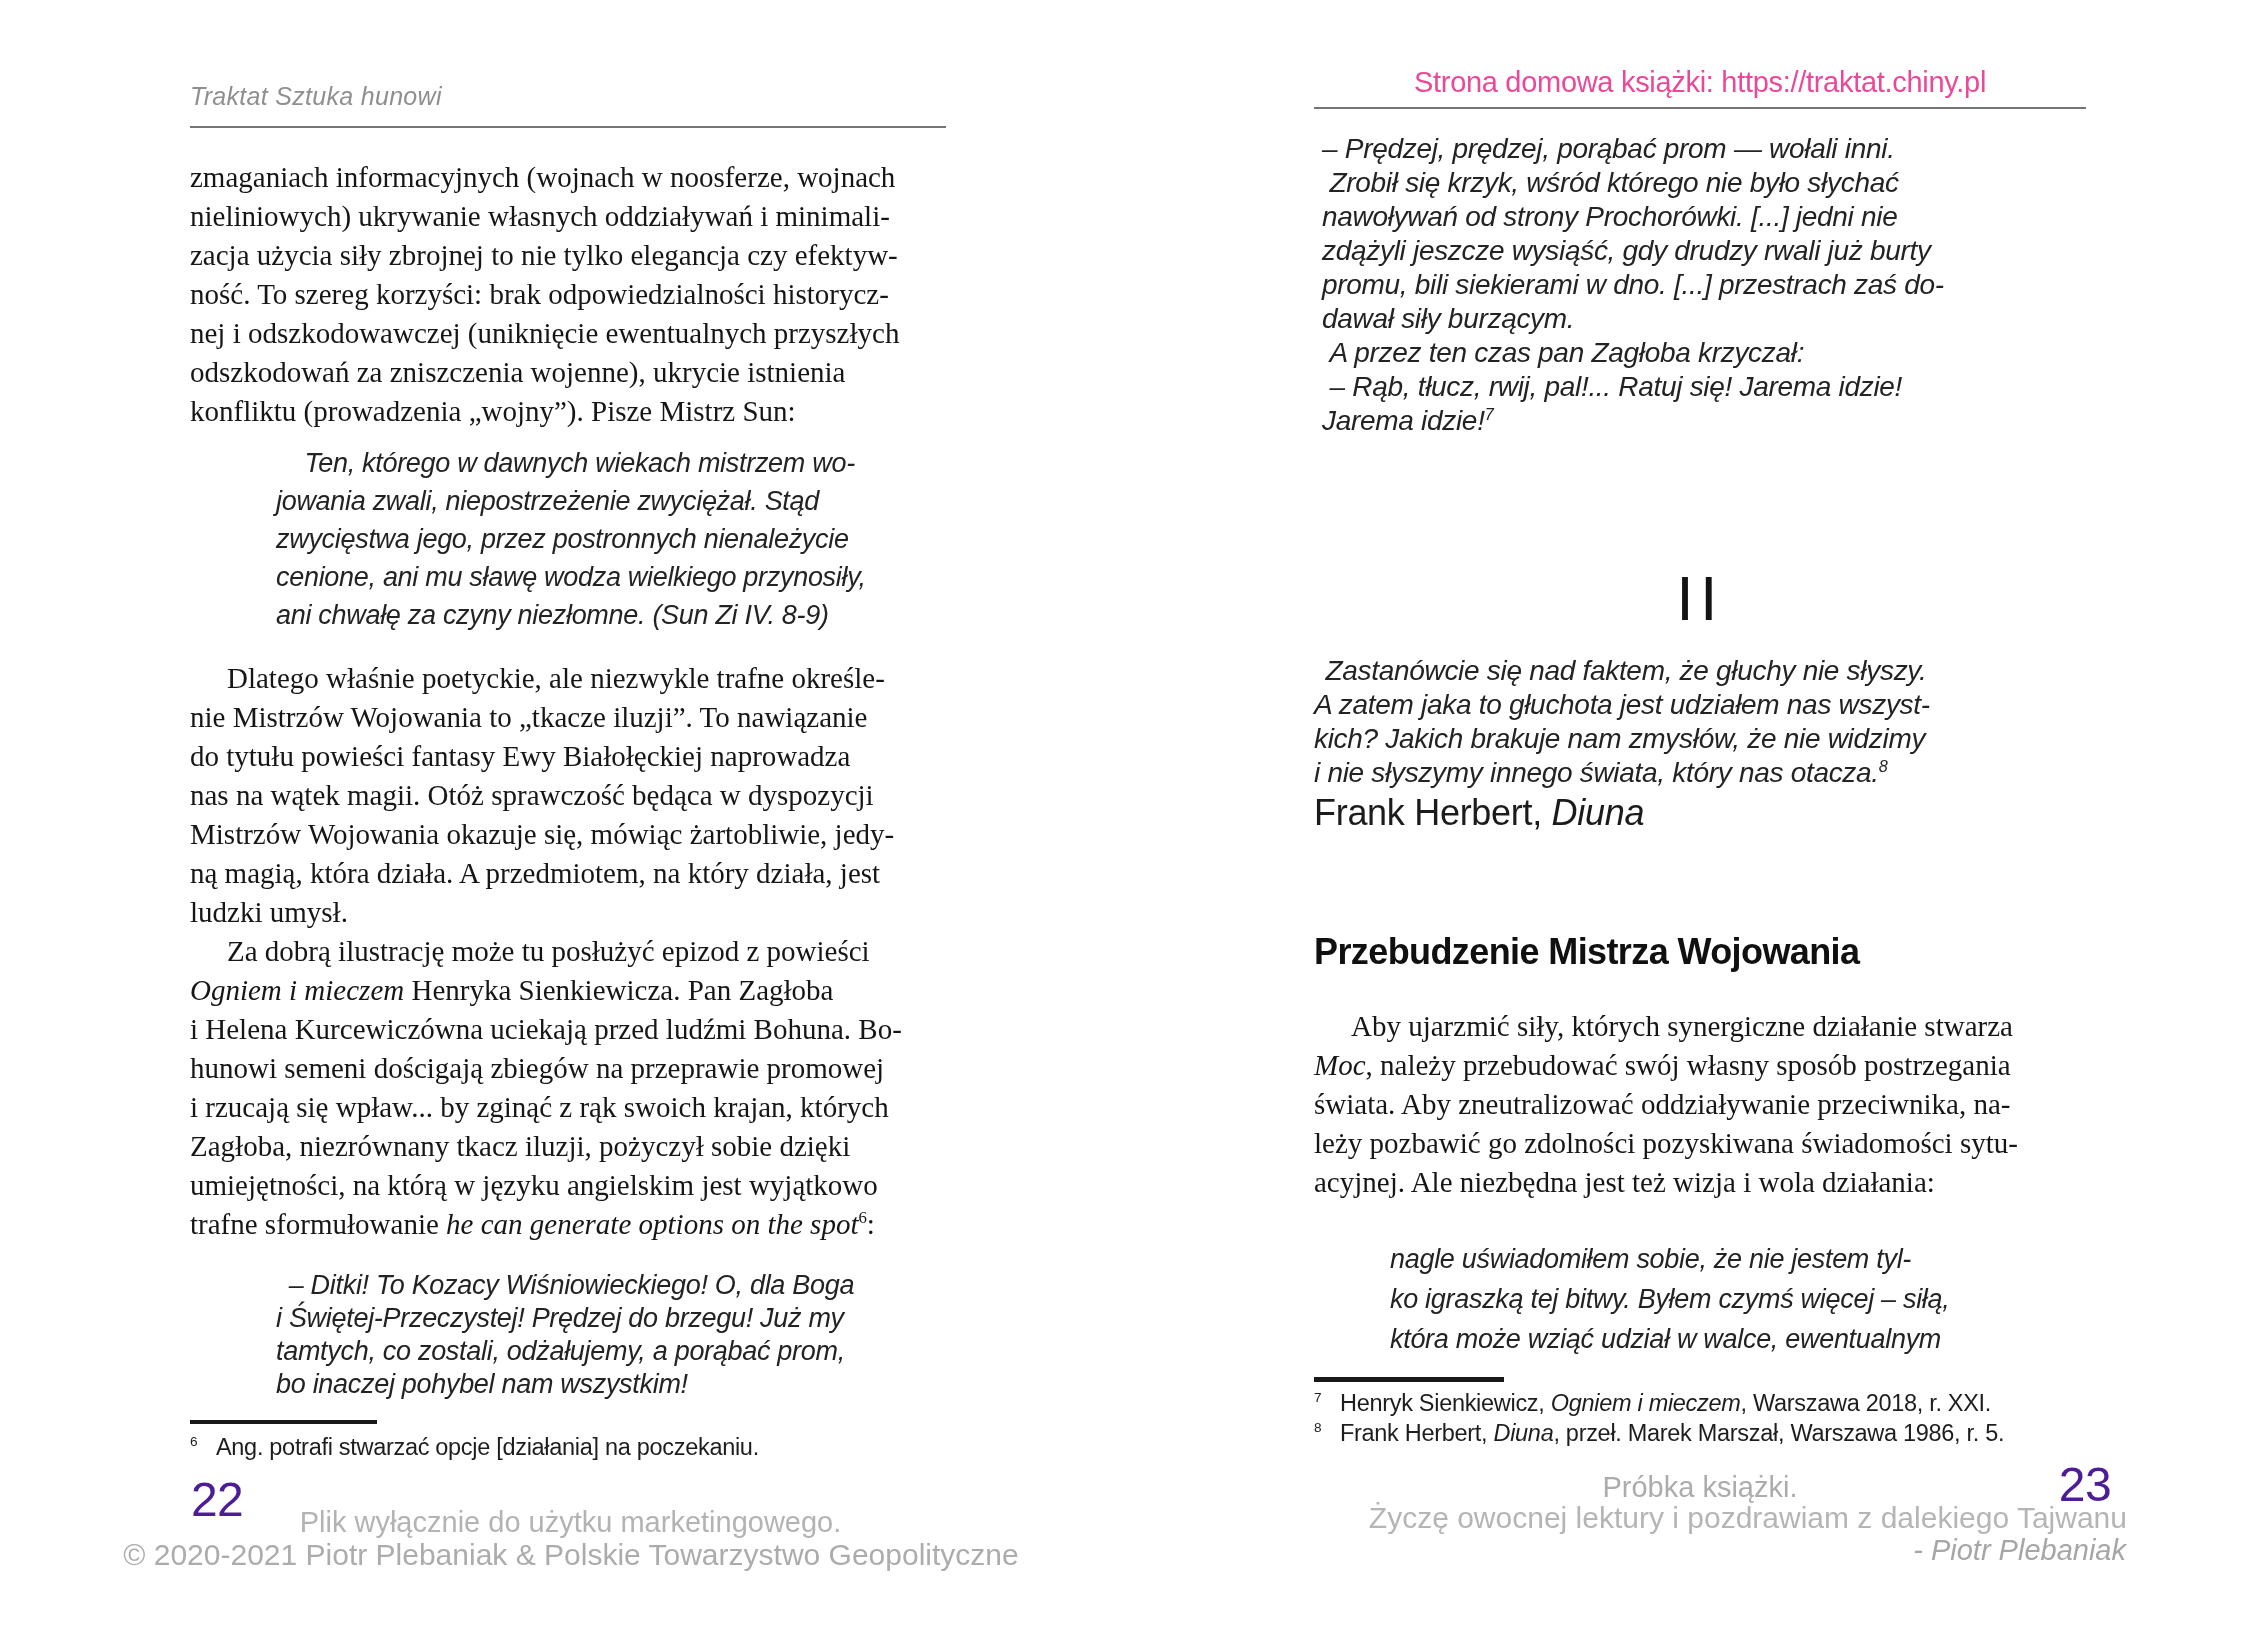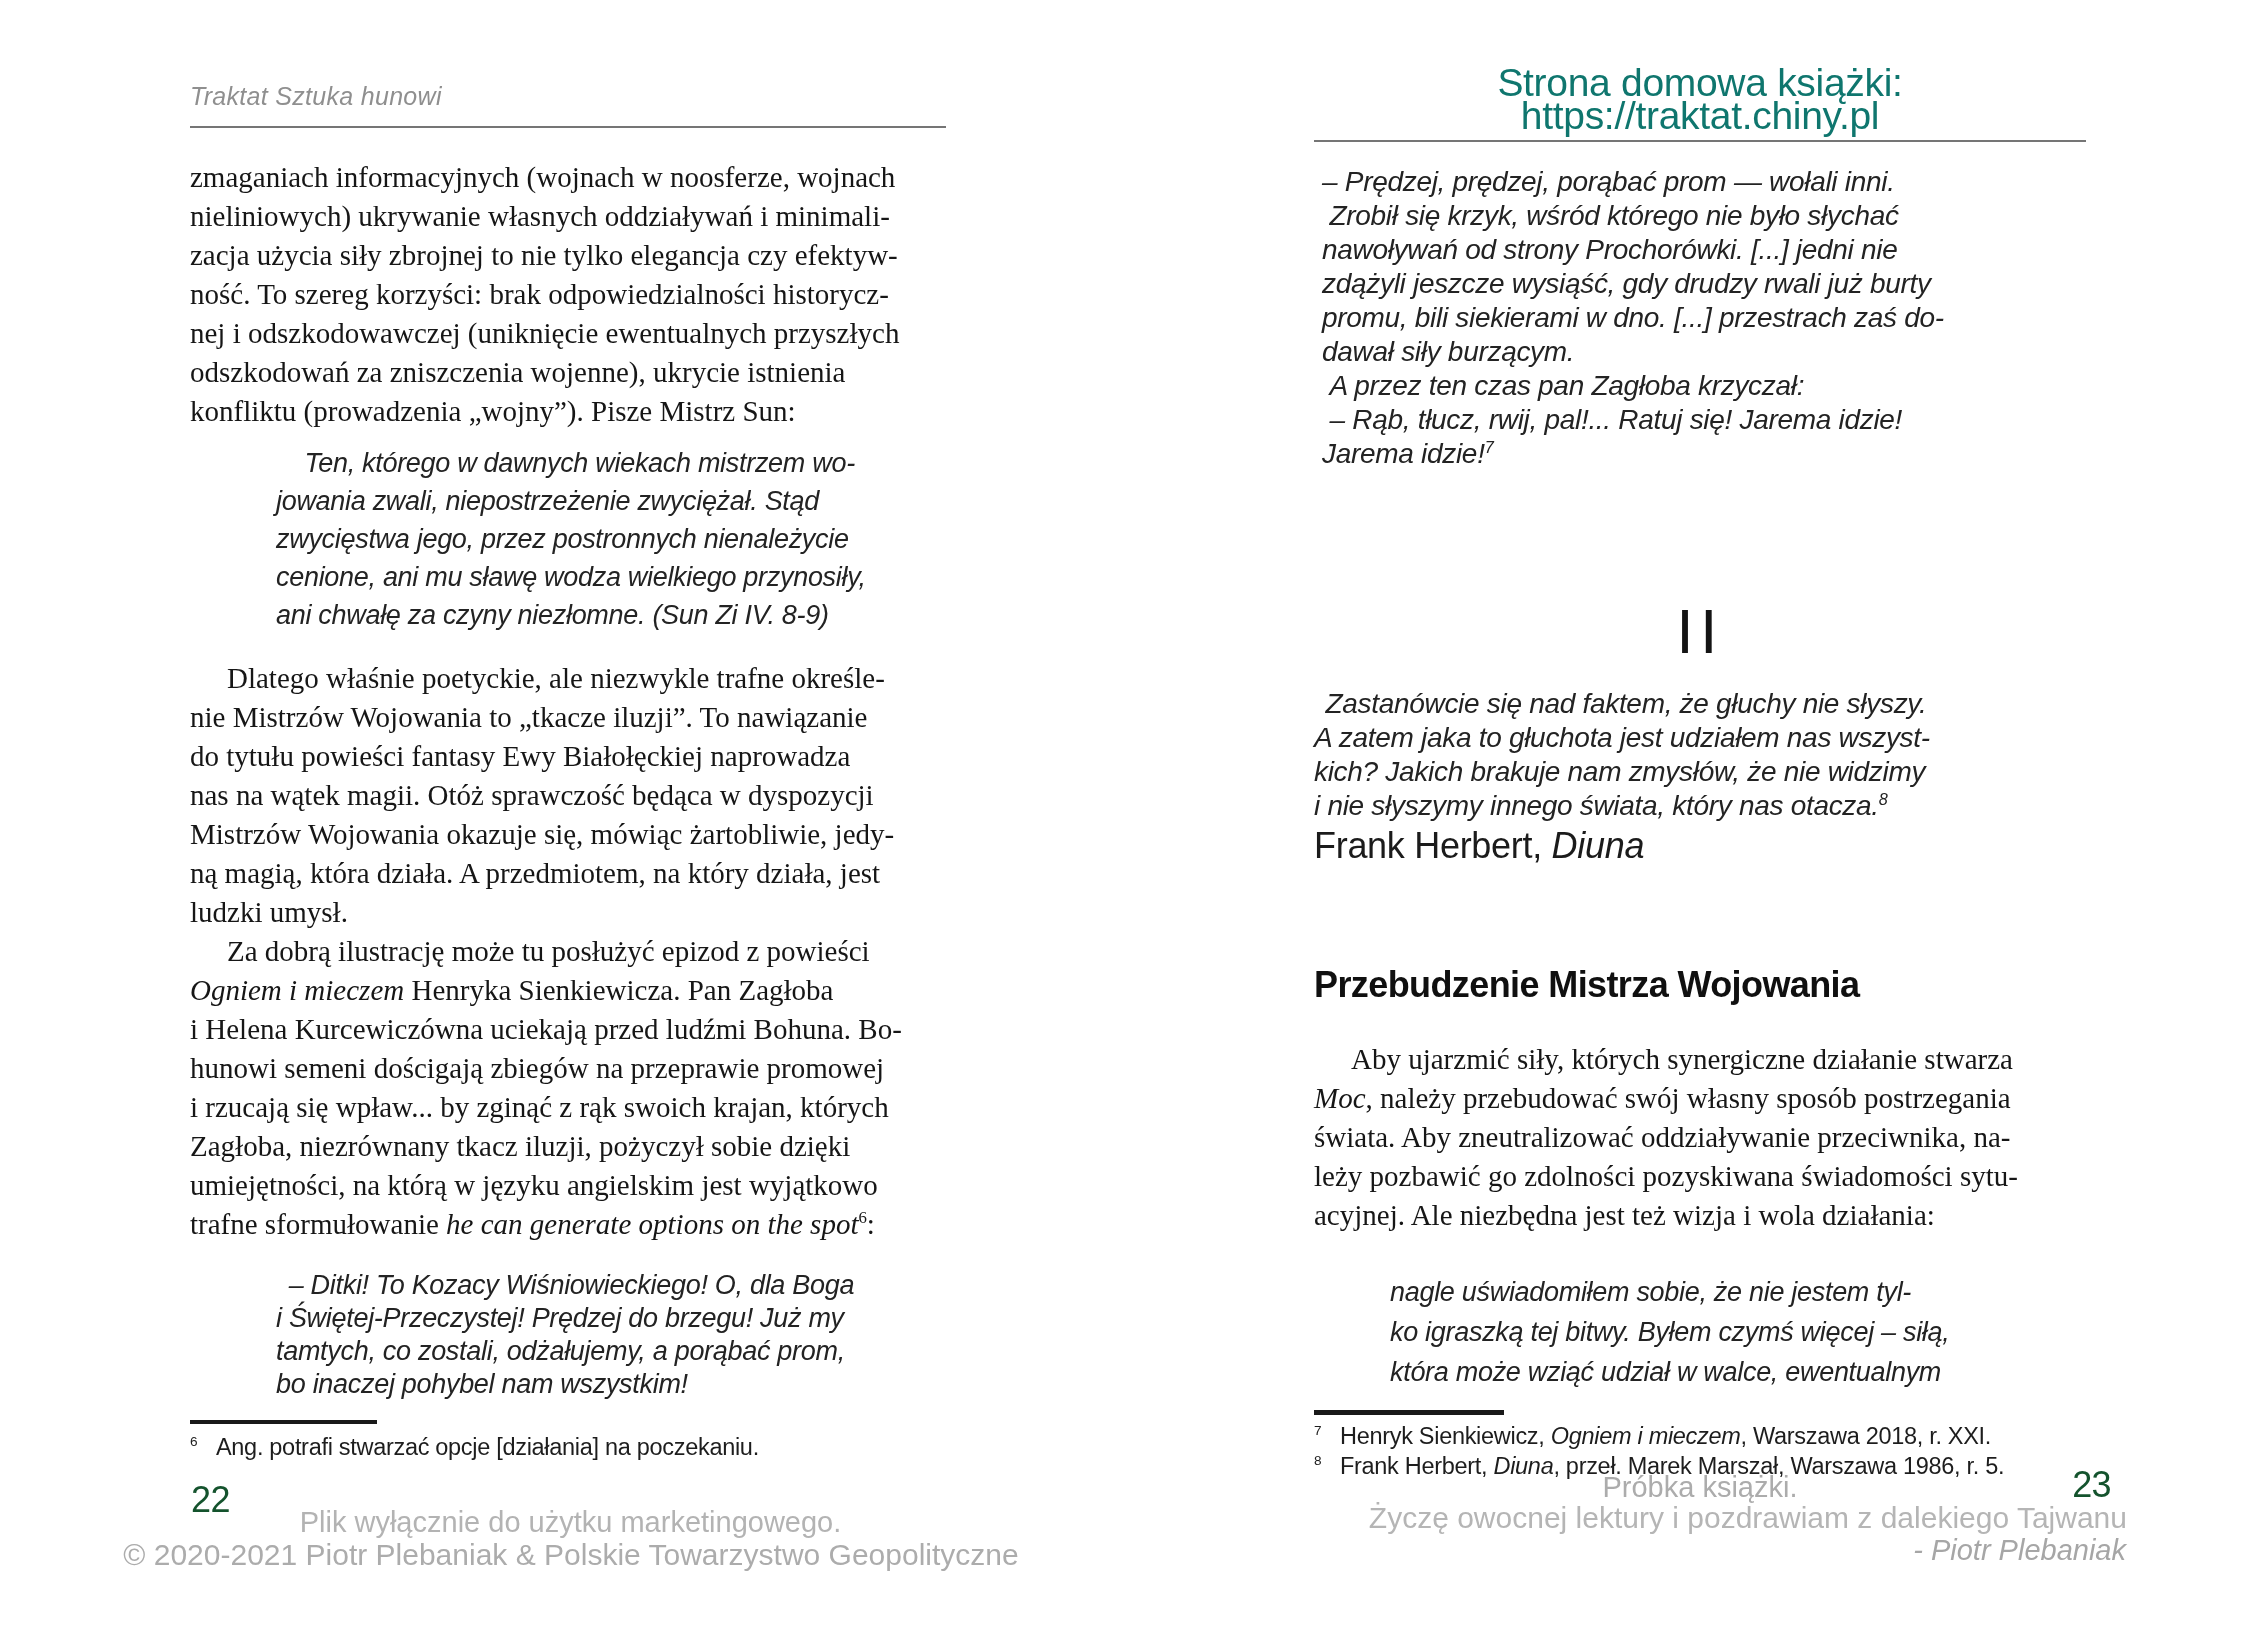--- a/index.html
+++ b/index.html
@@ -52,22 +52,22 @@
   }
   .lp-fn-rule { width: 187px; }
   .footnote {
     font-size: 23.5px; line-height: 30px;
     color: #1d1d1d;
     margin-top: 7.6px;
     letter-spacing: -0.3px;
   }
   .page-number {
     position: absolute;
-    font-size: 36px; line-height: 38px;
-    color: #14532d;
+    font-size: 48px; line-height: 38px;
+    color: #4c1d95;
     letter-spacing: -0.6px;
   }
   .lp-page-number { left: 191px; top: 1481px; }
   .lp-footer-1 {
     position: absolute;
     left: 95px; top: 1506px; width: 951px;
     text-align: center;
     font-size: 29px; line-height: 33px;
     color: #b3b3b3;
   }
@@ -81,22 +81,22 @@
 
   
   .page-right {
     position: absolute;
     left: 1314px; top: 66px;
     width: 772px;
   }
   .rp-header { border-bottom: 2.5px solid #757575; padding-bottom: 7.6px; }
   .rp-h1 {
     text-align: center;
-    font-size: 39px; line-height: 33px;
-    color: #0f766e;
+    font-size: 29px; line-height: 33px;
+    color: #ec4899;
     letter-spacing: -0.3px;
   }
   .rp-h2 {
     text-align: right;
     font-style: italic;
     font-size: 25px; line-height: 29px;
     color: #8f8f8f;
   }
   .rp-q3 { margin-top: 23px; font-size: 28px; line-height: 34px; margin-left: 8px; text-indent: 0; }
   .rp-divider {

